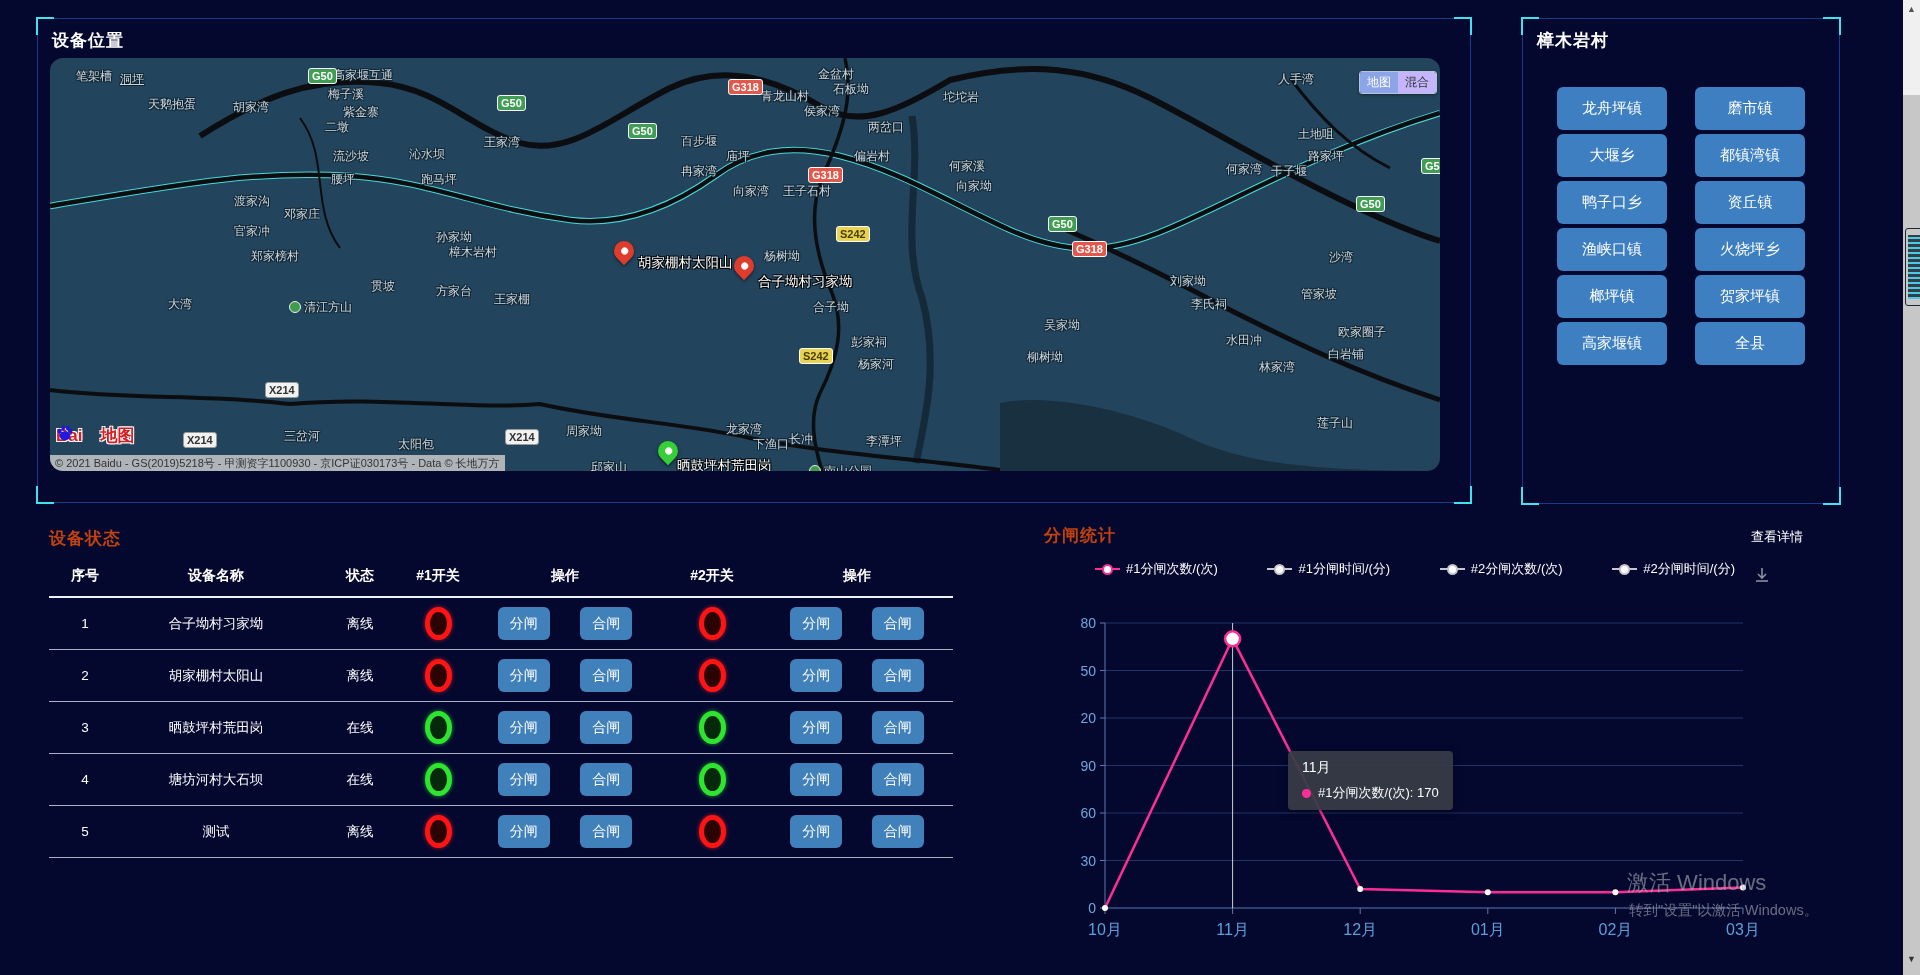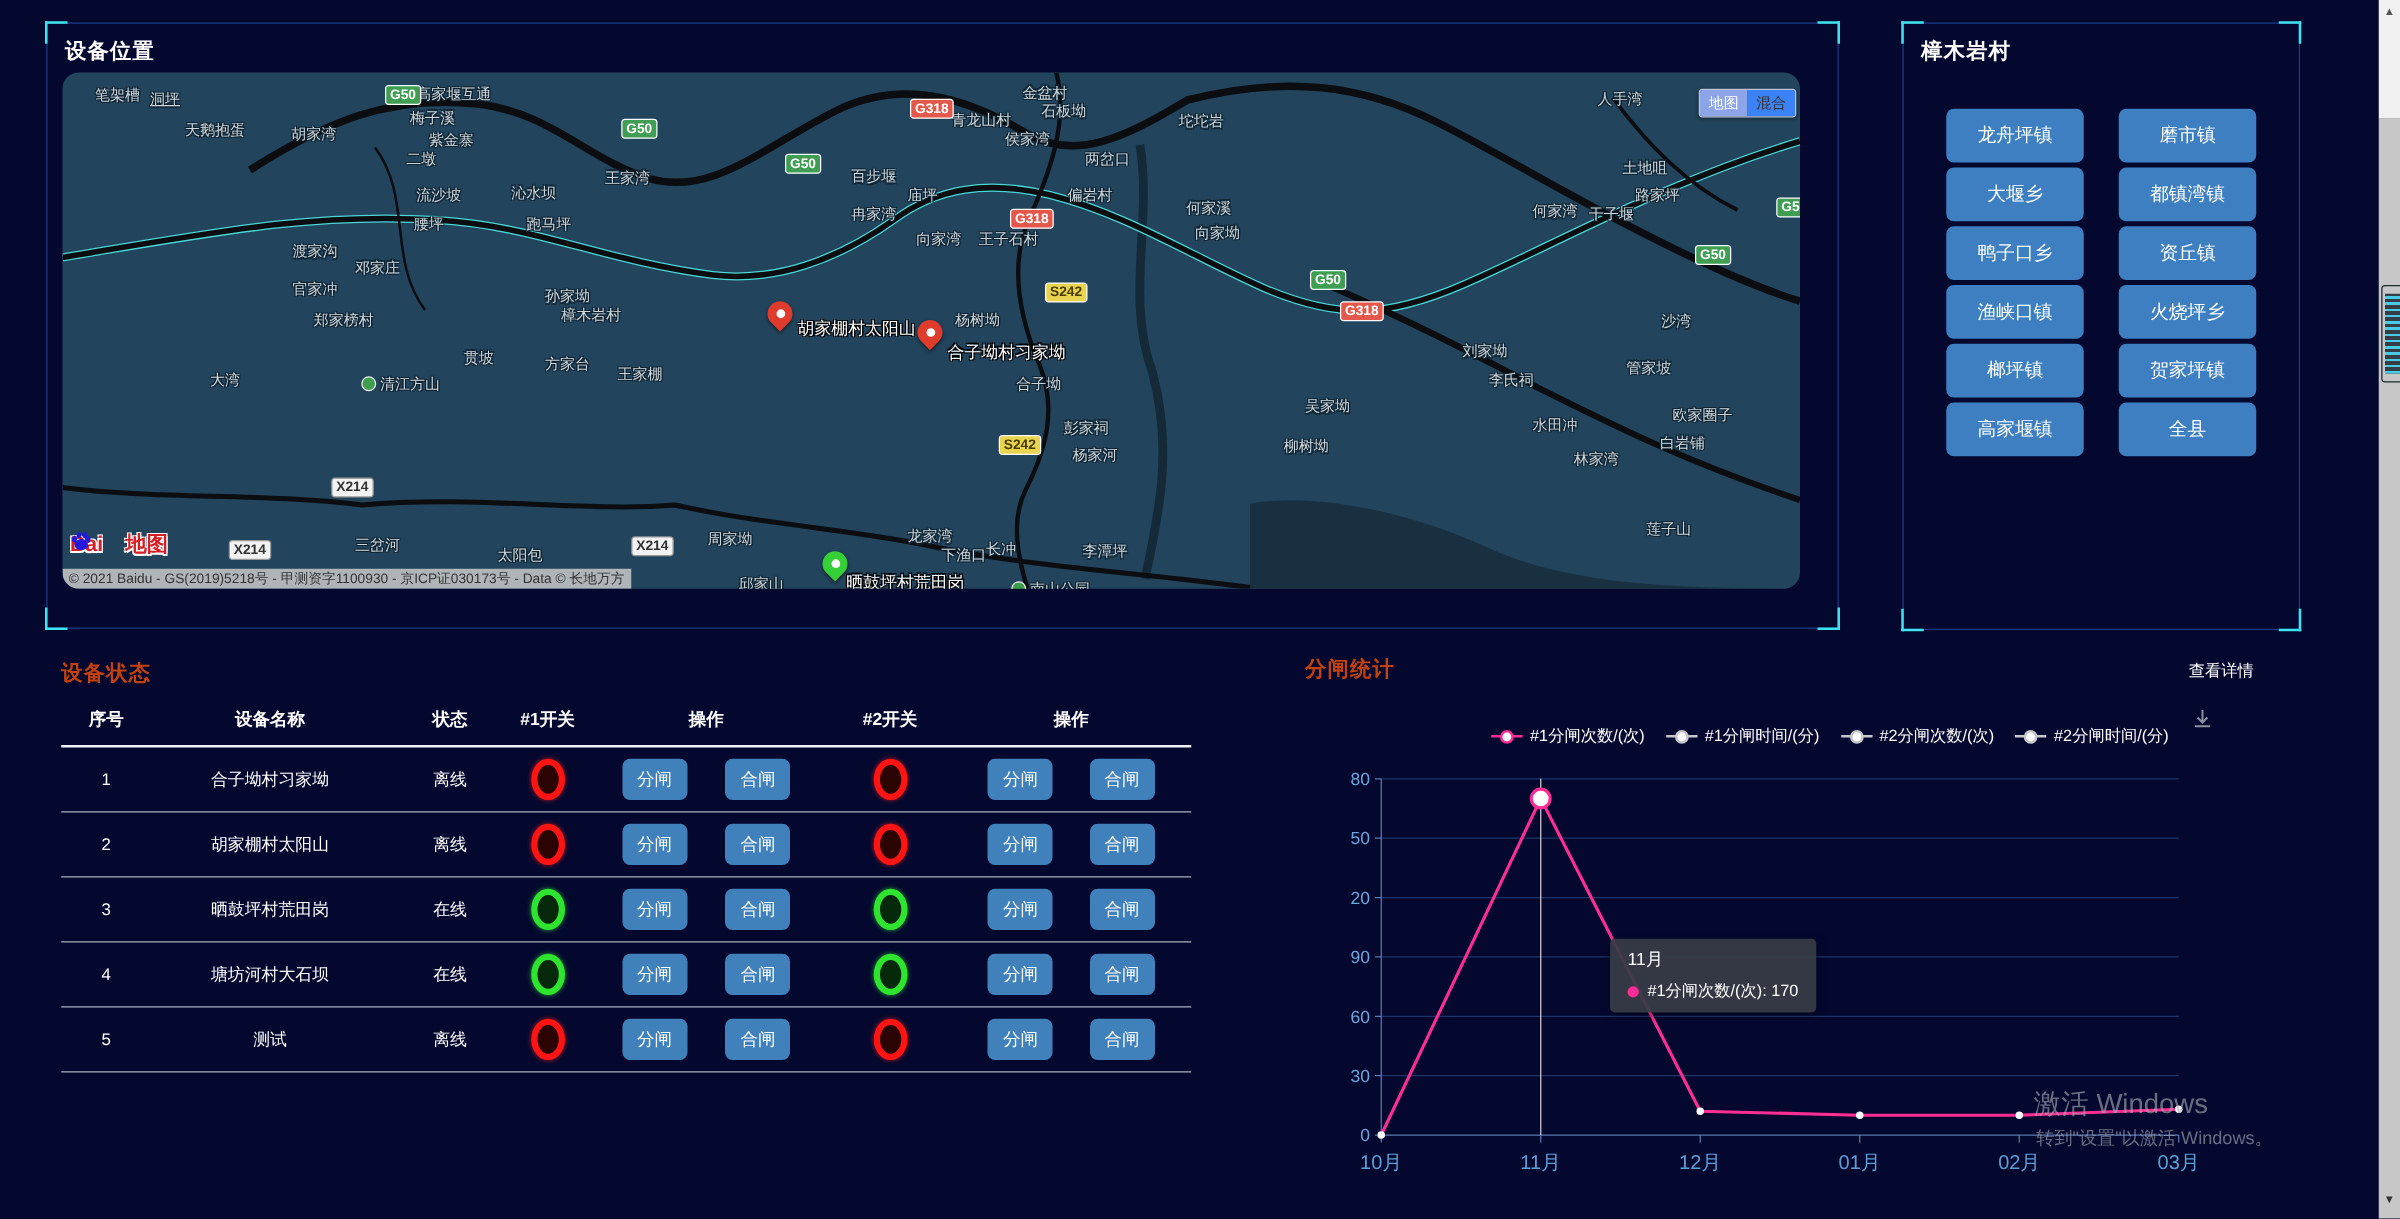--- a/index.html
+++ b/index.html
@@ -31,21 +31,21 @@
     transform:rotate(-45deg);box-shadow:-1px 1px 3px rgba(0,0,0,.55);}
   .pin::after{content:"";position:absolute;width:7px;height:7px;background:#fff;border-radius:50%;left:6.5px;top:6.5px;}
   .pin.red{background:#df3c2d;}
   .pin.green{background:#37cf37;}
   .pin-label{position:absolute;font-size:13.5px;color:#fff;white-space:nowrap;
     text-shadow:-1px -1px 0 #000,1px -1px 0 #000,-1px 1px 0 #000,1px 1px 0 #000;}
   .maptype{position:absolute;left:1309px;top:13px;display:flex;border:1px solid #b9c2d8;
     border-radius:3px;overflow:hidden;box-shadow:0 1px 3px rgba(0,0,0,.4);font-size:12px;}
   .maptype .mt{padding:2px 7px;cursor:pointer;}
   .mt-active{background:#8ca4e8;color:#fff;}
-  .mt-plain{background:#3b82f6;color:#333;}
+  .mt-plain{background:#c4b5fd;color:#333;}
   .baidu-logo{position:absolute;left:6px;top:366px;font-weight:bold;font-size:17px;
     text-shadow:-1px -1px 0 #fff,1px -1px 0 #fff,-1px 1px 0 #fff,1px 1px 0 #fff;}
   .baidu-logo .bai,.baidu-logo .ditu{color:#d51e23;}
   .baidu-logo .paw{display:inline-block;width:18px;height:18px;vertical-align:-3px;}
   .attribution{position:absolute;left:0;top:397px;height:16px;line-height:16px;
     background:rgba(205,205,205,.82);color:#333;font-size:11px;padding:0 5px;white-space:nowrap;}
   
   .addr-grid{position:absolute;left:34px;top:68px;display:grid;grid-template-columns:110px 110px;gap:4px 28px;}
   .addr-btn{height:43px;border-radius:6px;background:#3d7fc1;color:#fff;font-size:15px;
     display:flex;align-items:center;justify-content:center;cursor:pointer;border:none;
@@ -58,21 +58,21 @@
   .tc{text-align:center;}
   .ind{width:17px;height:23px;border-radius:50%;margin:0 auto;}
   .sw-red{border:5px solid #ff1414;background:#2b0303;box-shadow:0 0 4px rgba(255,30,30,.7);}
   .sw-green{border:5px solid #2fe42f;background:#05290a;box-shadow:0 0 4px rgba(50,230,50,.7);}
   .ops{display:flex;justify-content:space-evenly;align-items:center;}
   .op-btn{width:52px;height:33px;border-radius:6px;background:#4181bb;color:#fff;font-size:14px;
     border:none;cursor:pointer;font-family:inherit;}
   
   .view-detail{position:absolute;left:1751px;top:528px;font-size:13px;color:#fff;cursor:pointer;}
   .dl-icon{position:absolute;left:1753px;top:566px;cursor:pointer;}
-  #legend{position:absolute;left:1095px;top:580px;width:640px;display:flex;justify-content:flex-end;
+  #legend{position:absolute;left:1095px;top:560px;width:640px;display:flex;justify-content:space-between;
     gap:17px;align-items:center;height:18px;}
   .lg-item{display:flex;align-items:center;gap:6px;cursor:pointer;}
   .lg-line{width:25px;height:2px;background:#c6c6cc;position:relative;display:inline-block;}
   .lg-dot{position:absolute;left:7px;top:-4.5px;width:7px;height:7px;border-radius:50%;
     background:#fff;border:2px solid #c6c6cc;}
   .lg-label{font-size:13px;color:#fff;}
   #chart-svg{position:absolute;left:1080px;top:610px;}
   #tooltip{position:absolute;left:1288px;top:751px;background:rgba(55,60,70,.93);border-radius:4px;
     padding:8px 14px;box-shadow:0 2px 8px rgba(0,0,0,.4);}
   #tooltip .tt-title{font-size:14px;color:#fff;margin-bottom:7px;}

